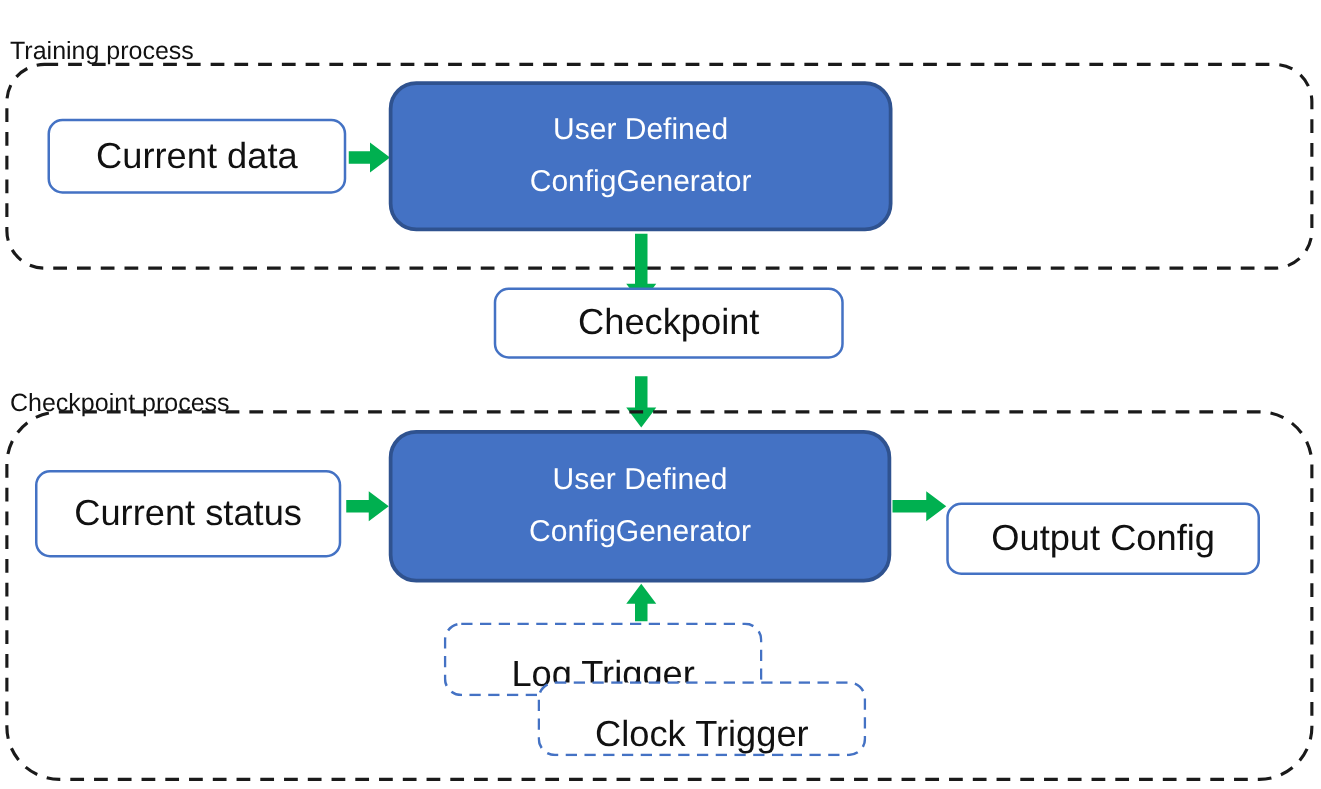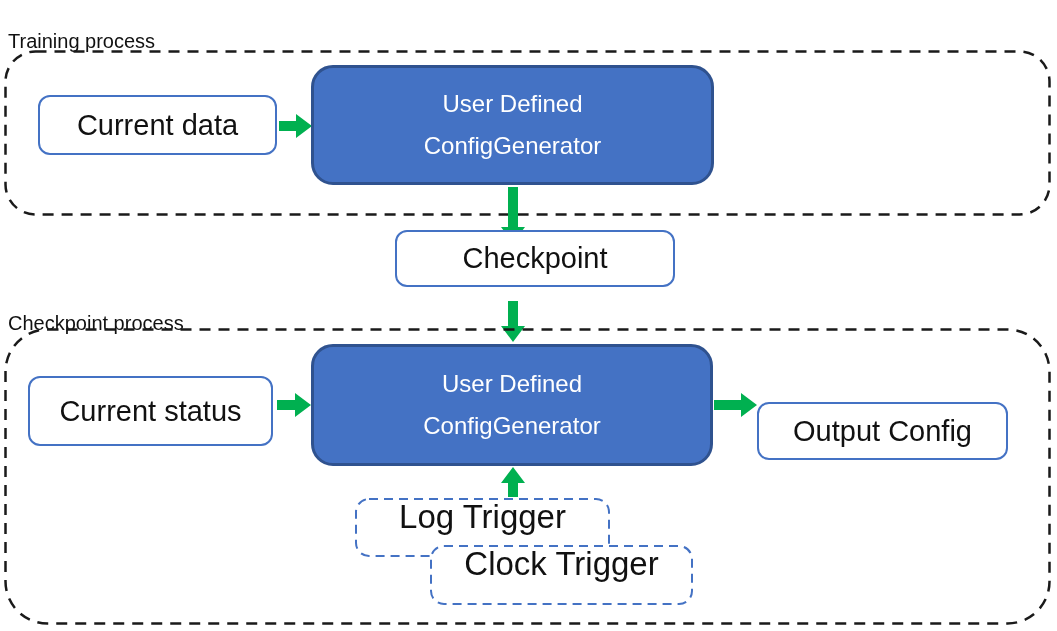--- a/index.html
+++ b/index.html
@@ -52,23 +52,23 @@
     justify-content: center;
     color: var(--generator-text, #fff);
     font-size: 24px;
     line-height: 42px;
     text-align: center;
     box-sizing: border-box;
   }
   .trigger {
     position: absolute;
     display: flex;
-    align-items: flex-start;
+    align-items: flex-end;
     justify-content: center;
-    font-size: 33px;
+    font-size: 29px;
     color: var(--text-dark, #111);
     white-space: nowrap;
   }
   .trigger > svg {
     position: absolute;
     left: 0;
     top: 0;
   }
   .trigger > span {
     position: relative;

